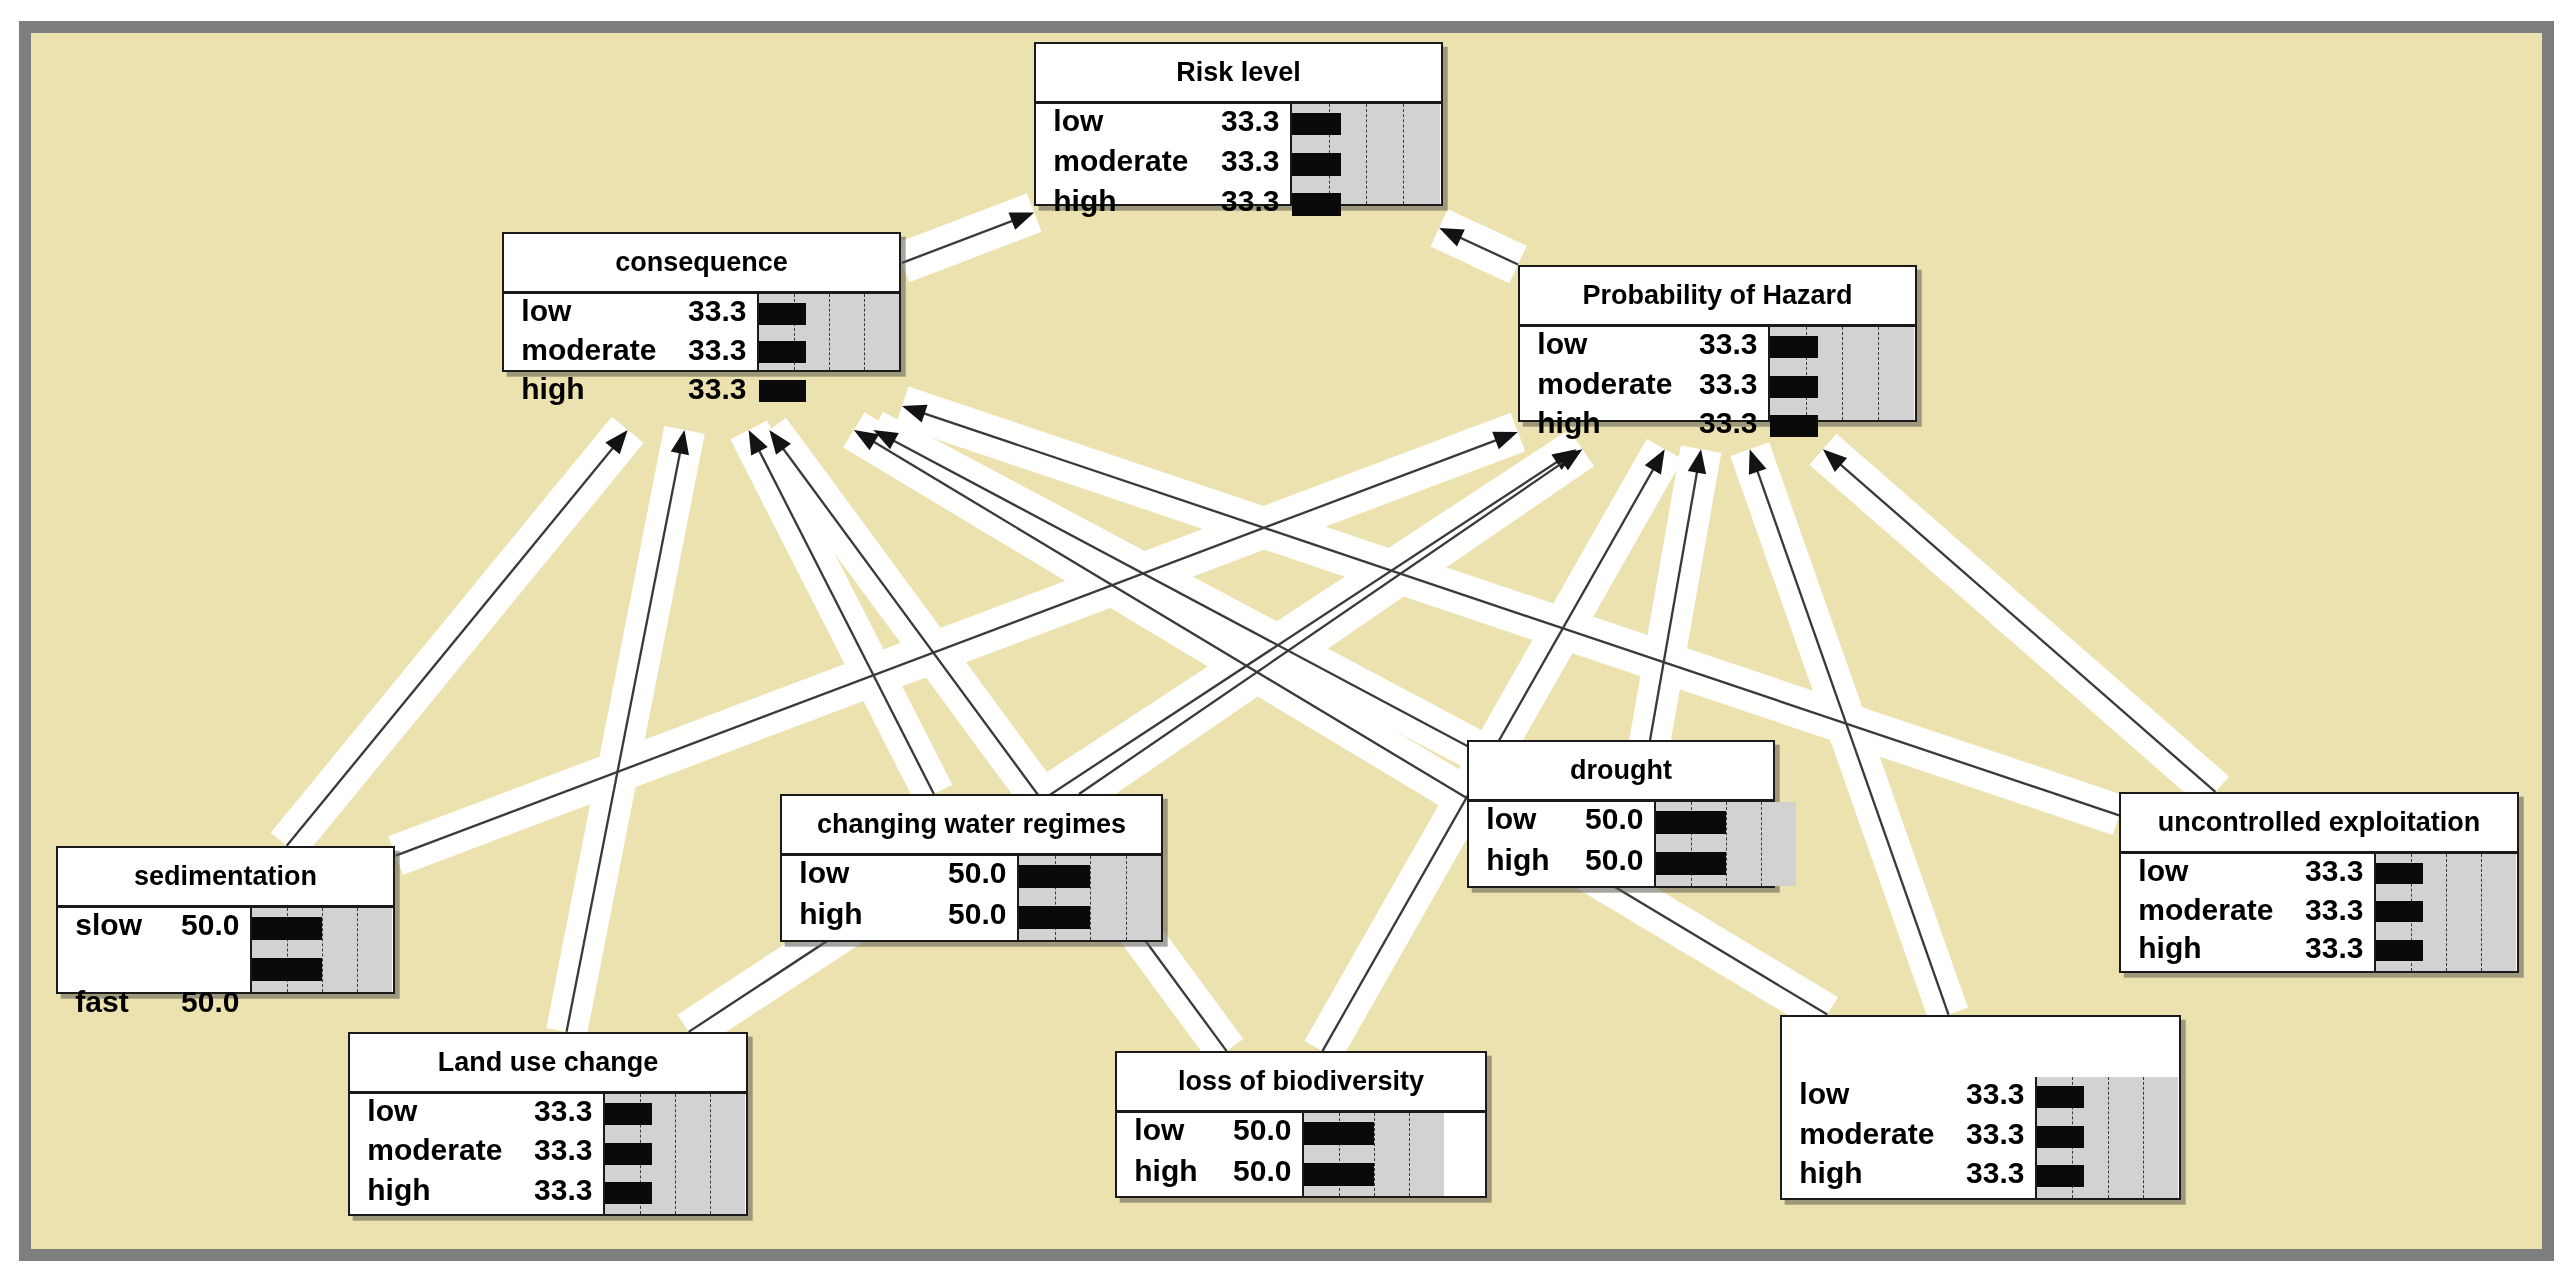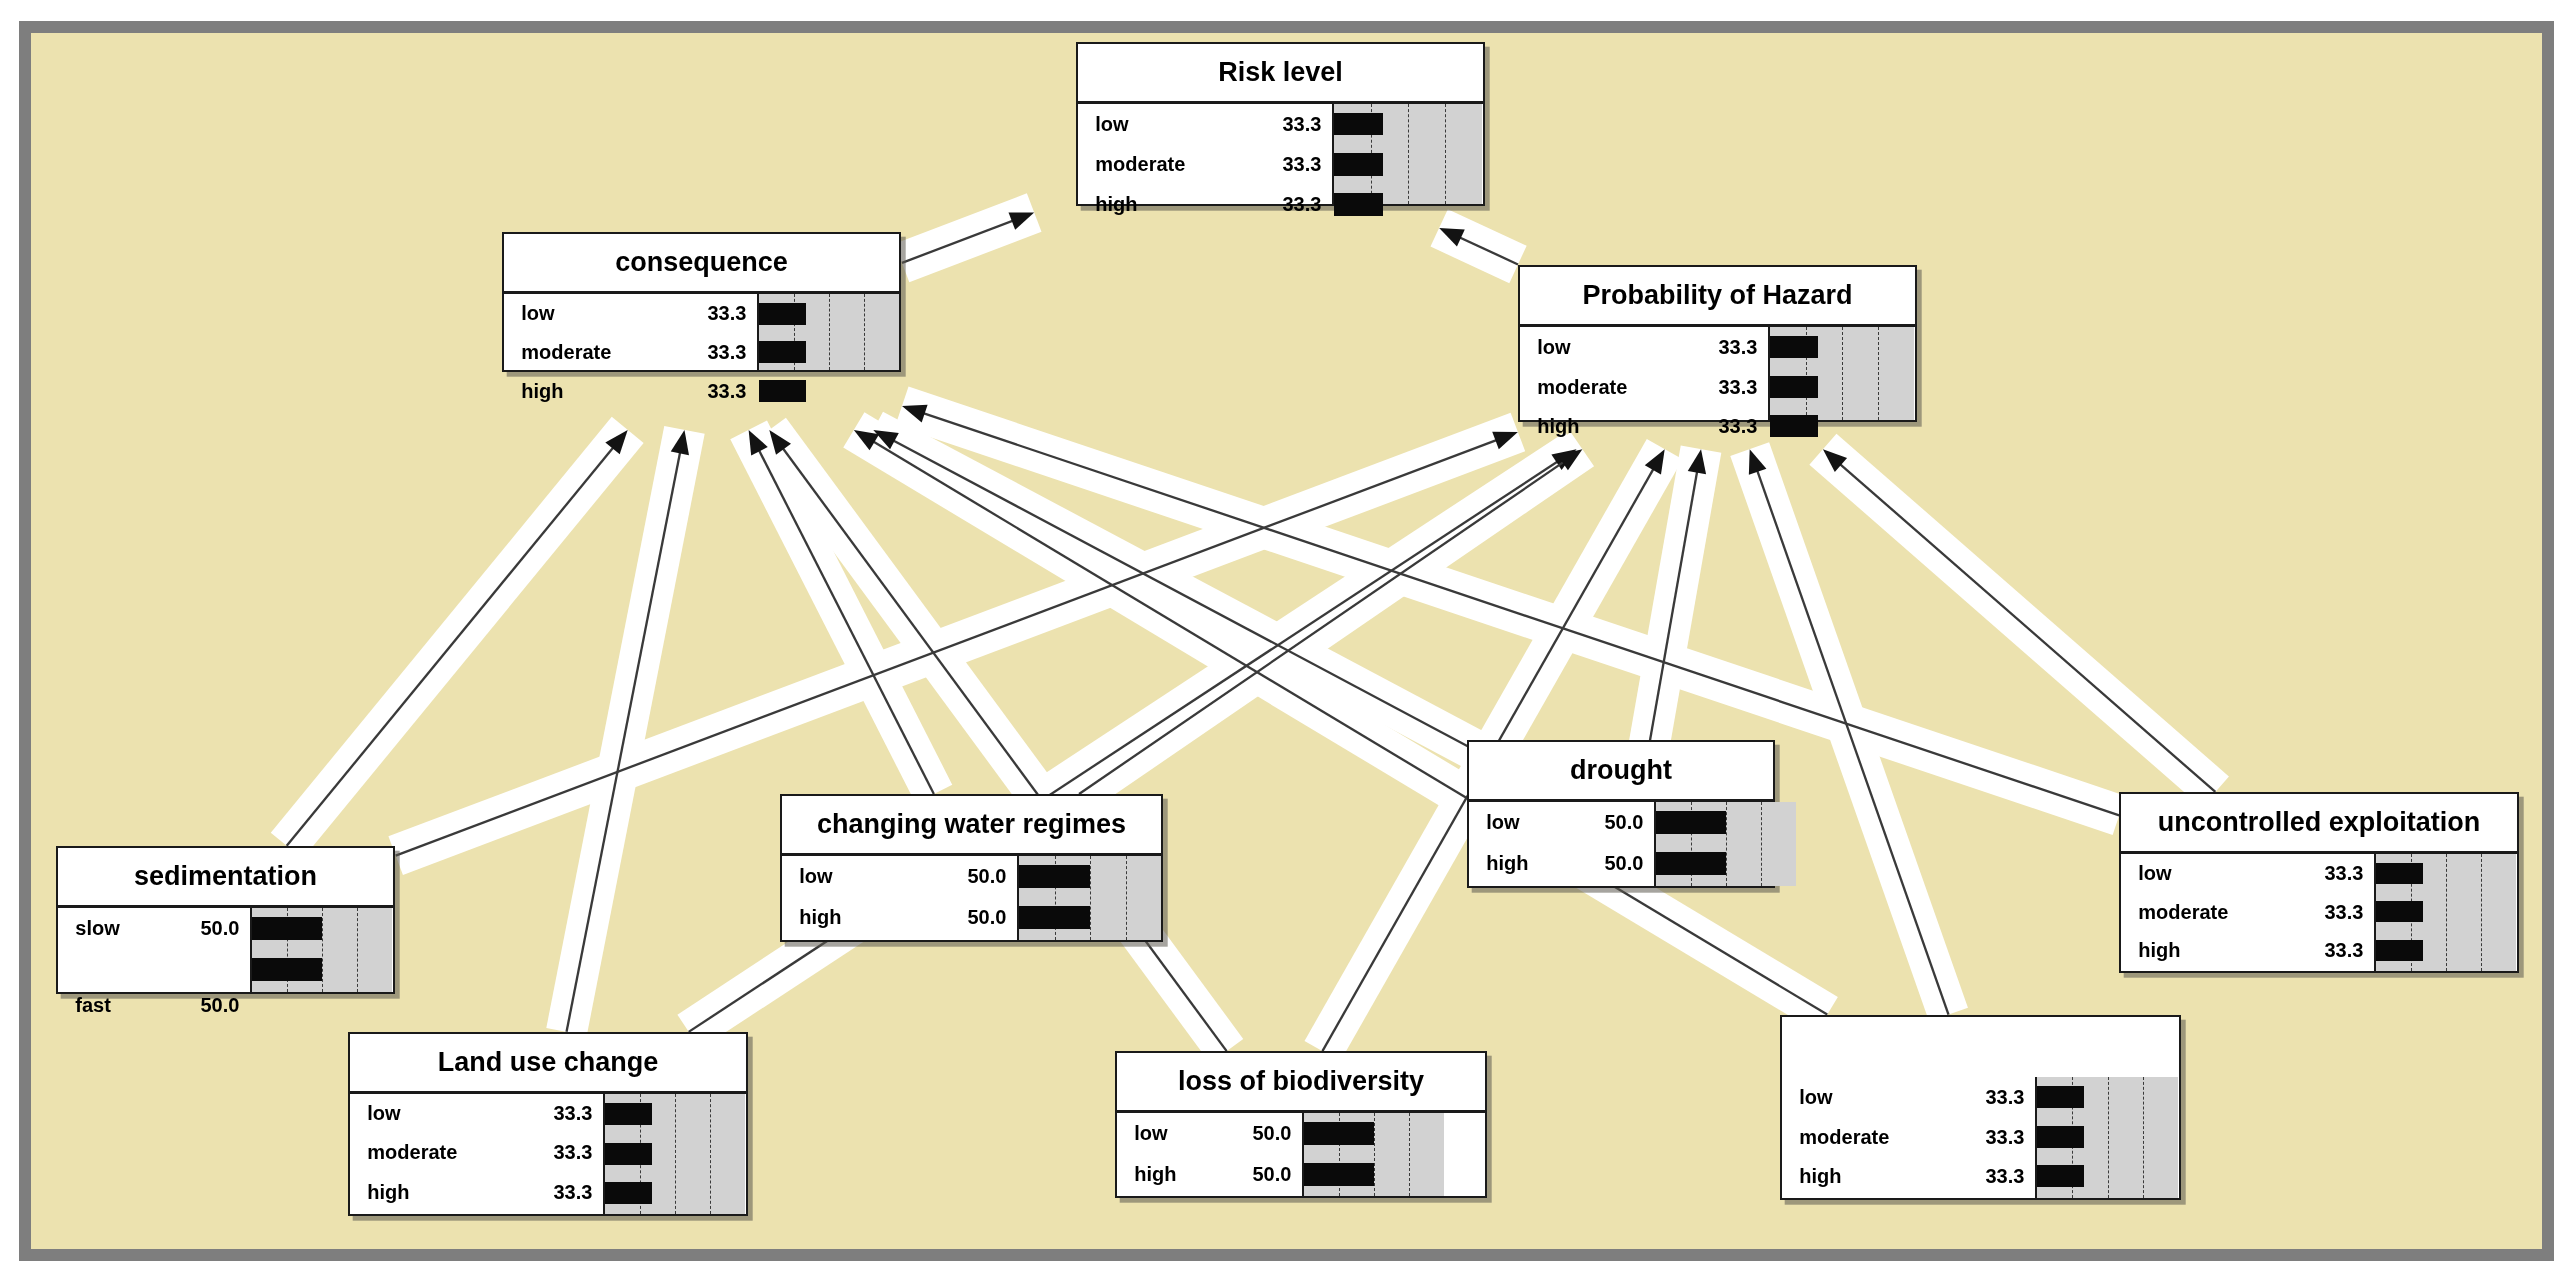--- a/index.html
+++ b/index.html
@@ -20,22 +20,22 @@
     pointer-events:auto;
   }
   .node-title{
     position:absolute;left:0;right:0;top:0;height:57px;
     display:flex;align-items:center;justify-content:center;
     font-size:27px;font-weight:bold;color:#000;
     border-bottom:3.3px solid #1a1a1a;background:#ffffff;white-space:nowrap;
   }
   .node-body{position:absolute;left:0;right:0;top:60px;bottom:0;background:#ffffff;}
   .state-row{
-    position:absolute;left:0;display:flex;align-items:center;
-    font-size:20px;font-weight:bold;color:#000;
+    position:absolute;left:0;display:flex;align-items:flex-start;
+    font-size:30px;font-weight:bold;color:#000;
   }
   .state-label{flex:1;padding-left:17.3px;white-space:nowrap;overflow:hidden;}
   .state-value{padding-right:10.6px;text-align:right;white-space:nowrap;}
   .bar-area{
     position:absolute;top:0;bottom:0;background:#d2d2d2;
     border-left:2px solid #1a1a1a;box-sizing:border-box;
   }
   .gridline{position:absolute;top:0;bottom:0;width:0;border-left:1.3px dashed #3a3a3a;}
   .belief-bar{position:absolute;left:0;background:#0a0a0a;}
 </style>
@@ -88,21 +88,21 @@
       <line x1="2749.593858131488" y1="1527" x2="1293.148930599594" y2="652.149214743118" stroke="#3a3a3a" stroke-width="3.5"></line>
       <polygon points="1284.5765570934257,647 1322.6460023559966,653.5358501665891 1308.2282010752665,677.5384959838603" fill="#131313"></polygon>
       <line x1="2932.1222320637735" y1="1527" x2="2636.195039999699" y2="685.4337535507826" stroke="#3a3a3a" stroke-width="3.5"></line>
       <polygon points="2632.8777679362265,676 2658.027202335824,705.3173318939556 2631.6126923936326,714.6056936716792" fill="#131313"></polygon>
       <line x1="3189" y1="1227.259605506472" x2="1366.4782293812875" y2="614.2601934450724" stroke="#3a3a3a" stroke-width="3.5"></line>
       <polygon points="1357,611.0722210807479 1395.5847870826897,609.2794004585139 1386.658464462581,635.818442726119" fill="#131313"></polygon>
       <line x1="3333.753632343651" y1="1192" x2="2750.6389365797886" y2="682.5791592747271" stroke="#3a3a3a" stroke-width="3.5"></line>
       <polygon points="2743.1080227416296,676 2779.4301355436196,689.1416940155951 2761.0084895743835,710.2282527624399" fill="#131313"></polygon>
     </svg>
   <div id="nodes">
-      <div class="node" style="left: 1034px; top: 42px; width: 409px; height: 164px; margin-left: 42px;">
+      <div class="node" style="left: 1034px; top: 42px; width: 409px; height: 164px;">
         <div class="node-title">Risk level</div>
         <div class="node-body">
           <div class="state-row" style="top: 0px; height: 40px; width: 254px;">
             <span class="state-label">low</span>
             <span class="state-value">33.3</span>
           </div>
           <div class="state-row" style="top: 40px; height: 40px; width: 254px;">
             <span class="state-label">moderate</span>
             <span class="state-value">33.3</span>
           </div>

